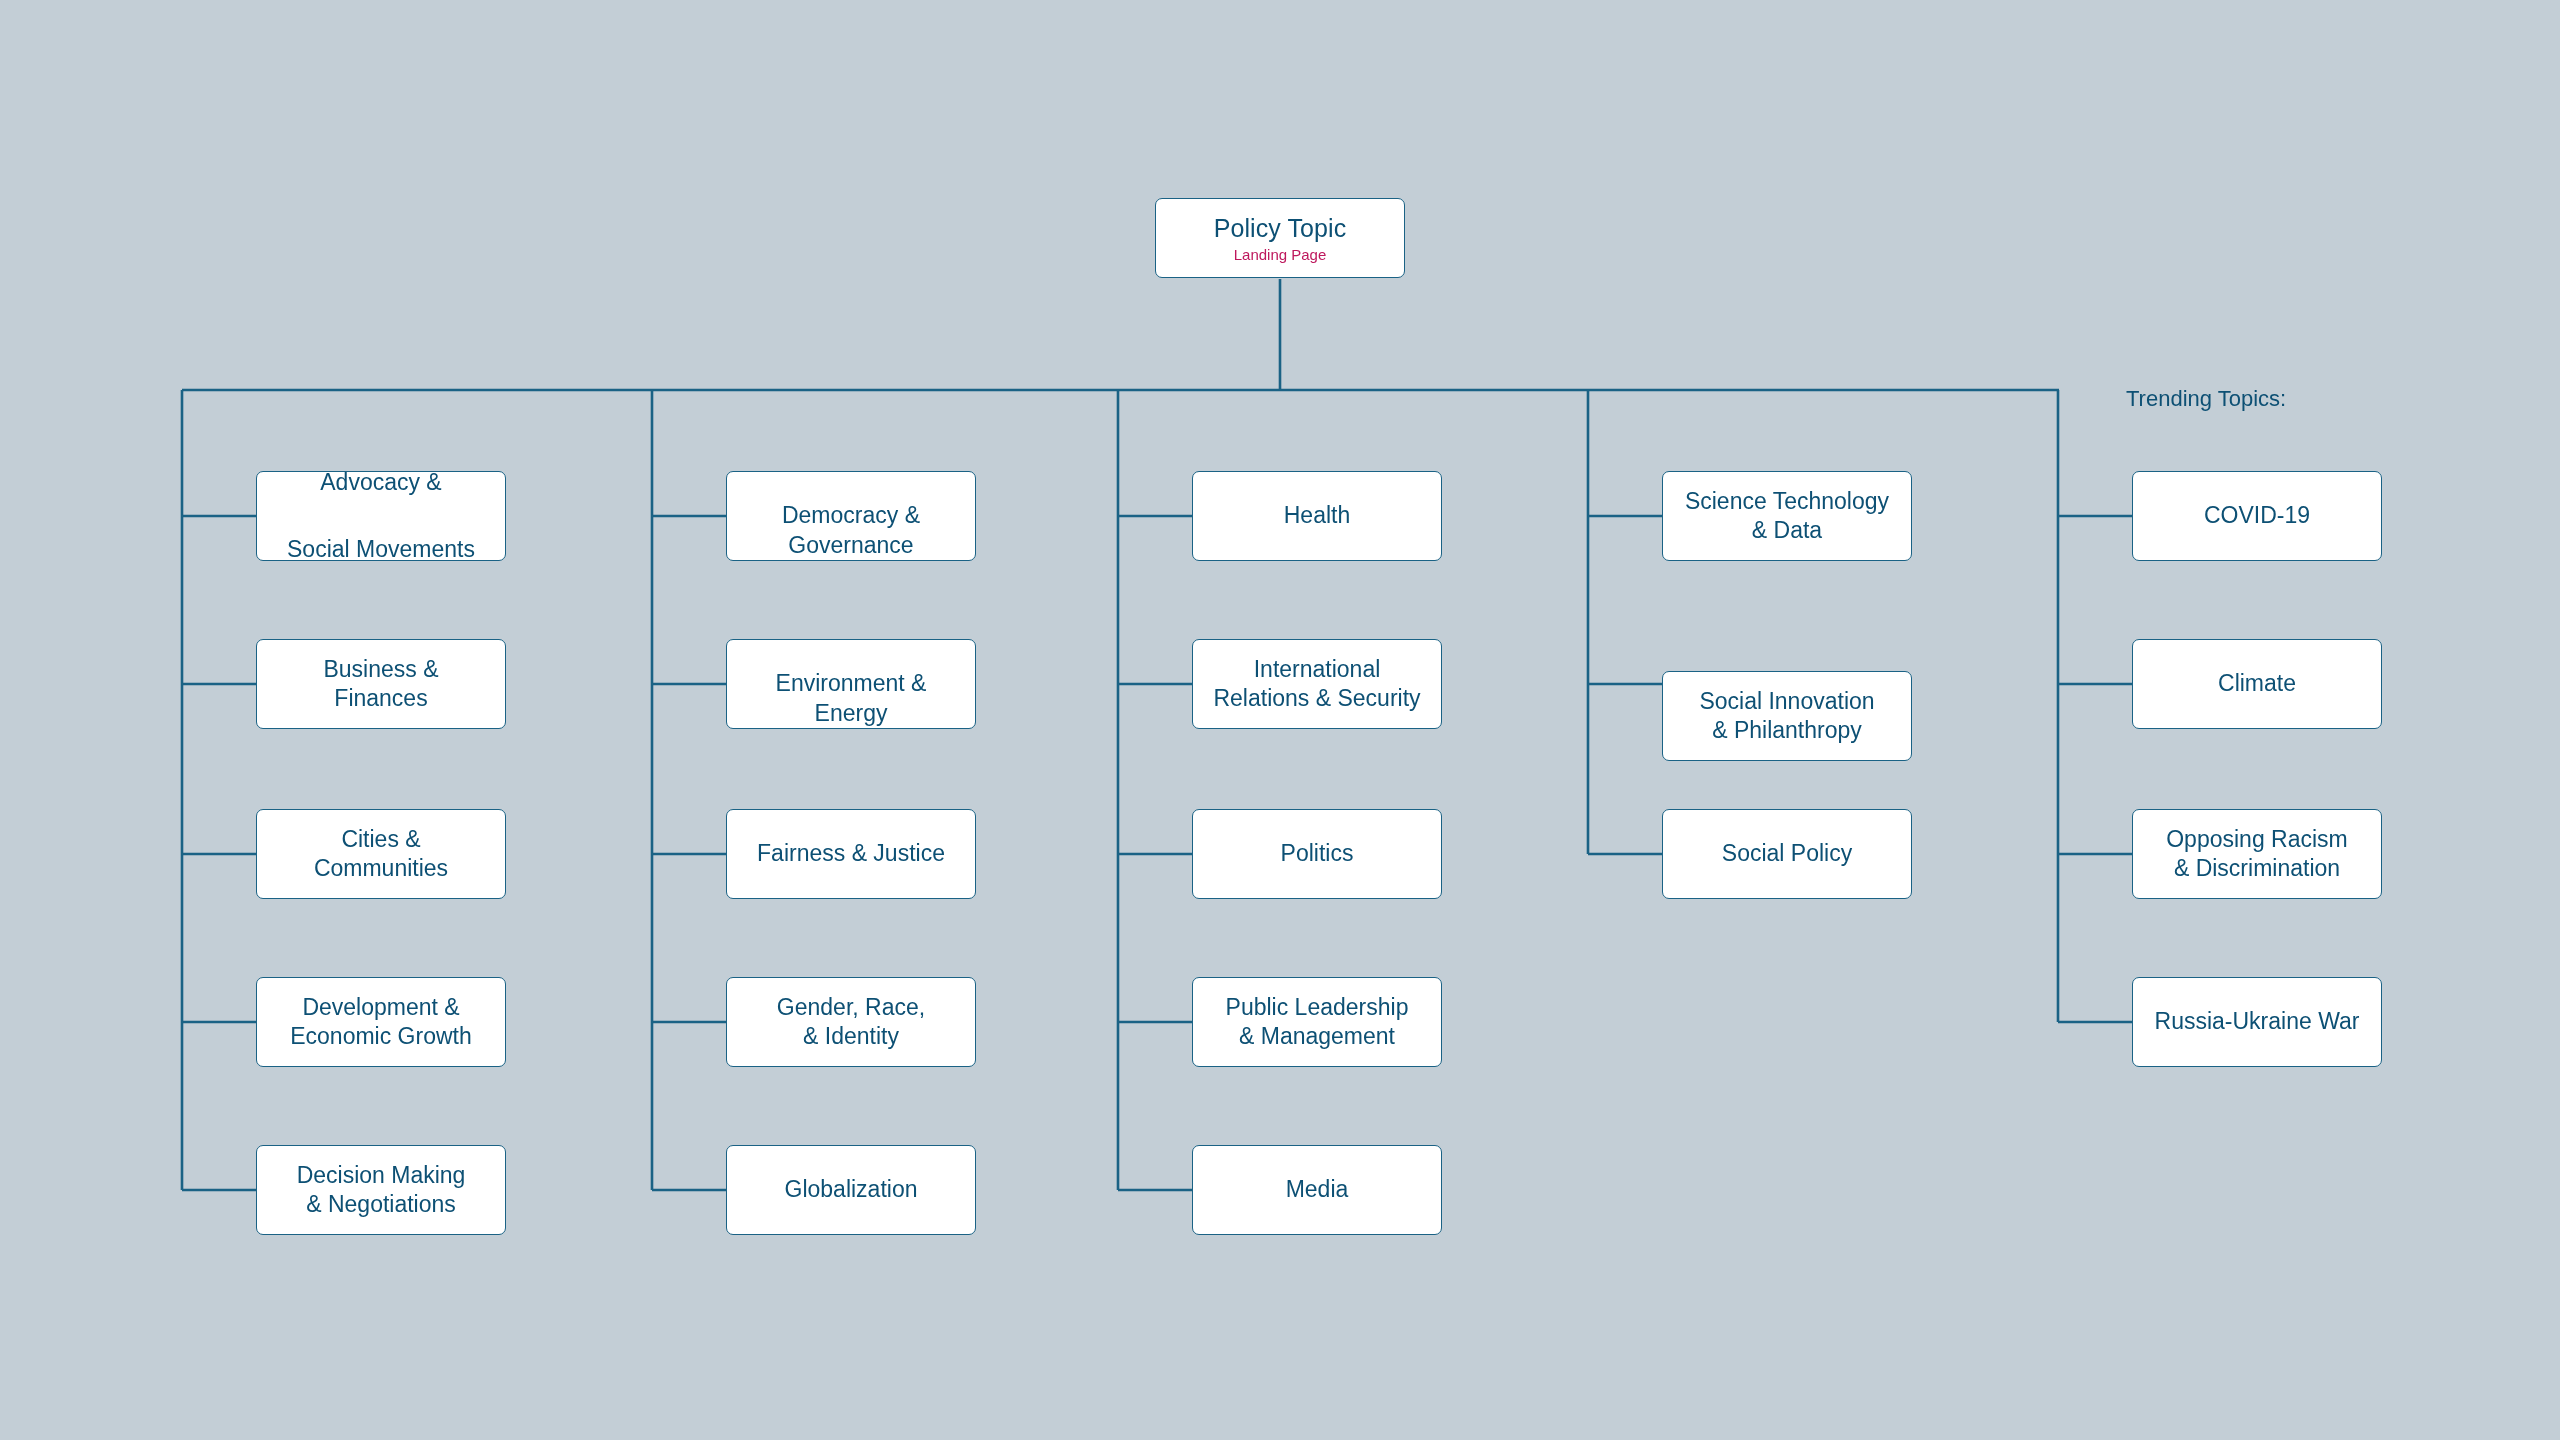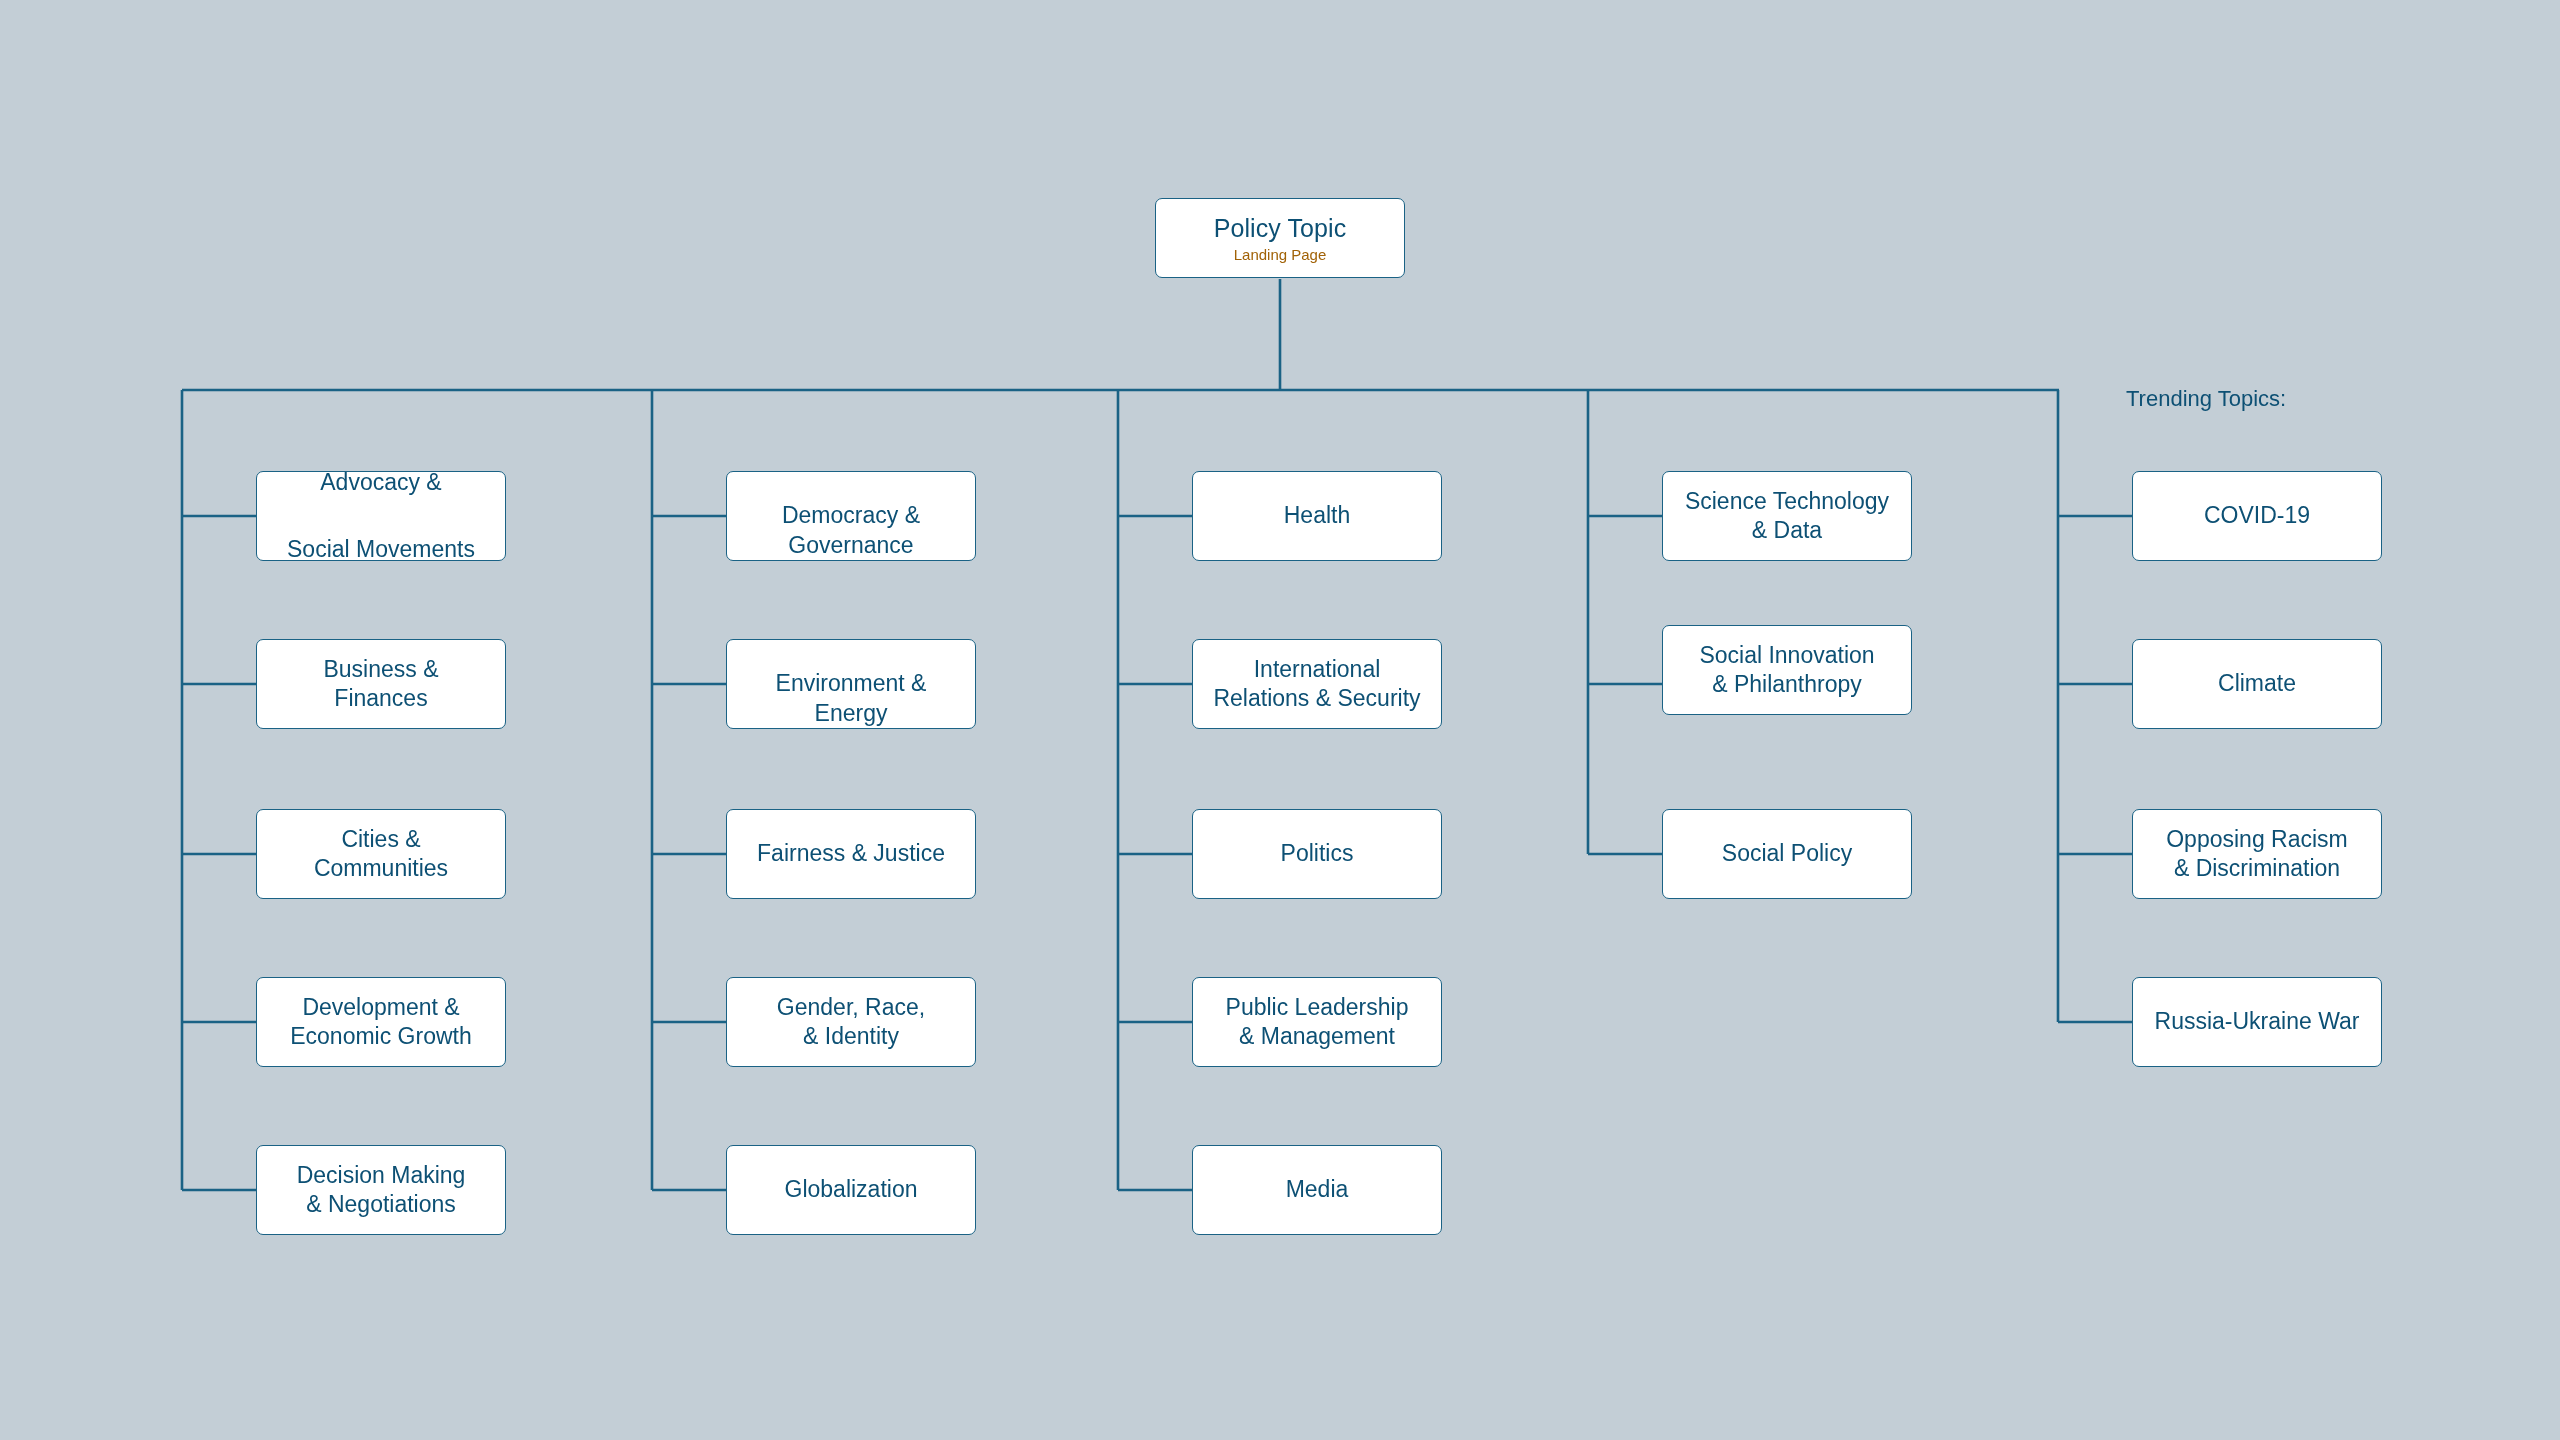--- a/index.html
+++ b/index.html
@@ -56,21 +56,21 @@
     left: 1155px;
     top: 198px;
   }
   .node-root .root-title {
     font-size: 25px;
     color: #0d5074;
     letter-spacing: .1px;
   }
   .node-root .root-sub {
     font-size: 15px;
-    color: #a16207;
+    color: #be185d;
     margin-top: 1px;
   }
   .node-child {
     height: 90px;
     font-size: 23px;
     padding: 0 10px;
   }
   .node-child .line {
     display: block;
     white-space: nowrap;
@@ -200,21 +200,21 @@
     <span class="line">&amp; Management</span>
   </div>
   <div class="node node-child col-w-c" style="left:1192px; top:1145px;">
     <span class="line">Media</span>
   </div>
 
   <div class="node node-child col-w-d" style="left:1662px; top:471px;">
     <span class="line">Science Technology</span>
     <span class="line">&amp; Data</span>
   </div>
-  <div class="node node-child col-w-d" style="left:1662px; top:625px;">
+  <div class="node node-child col-w-d" style="left:1662px; top:671px;">
     <span class="line">Social Innovation</span>
     <span class="line">&amp; Philanthropy</span>
   </div>
   <div class="node node-child col-w-d" style="left:1662px; top:809px;">
     <span class="line">Social Policy</span>
   </div>
 
   <div class="node node-child col-w-e" style="left:2132px; top:471px;">
     <span class="line">COVID-19</span>
   </div>

